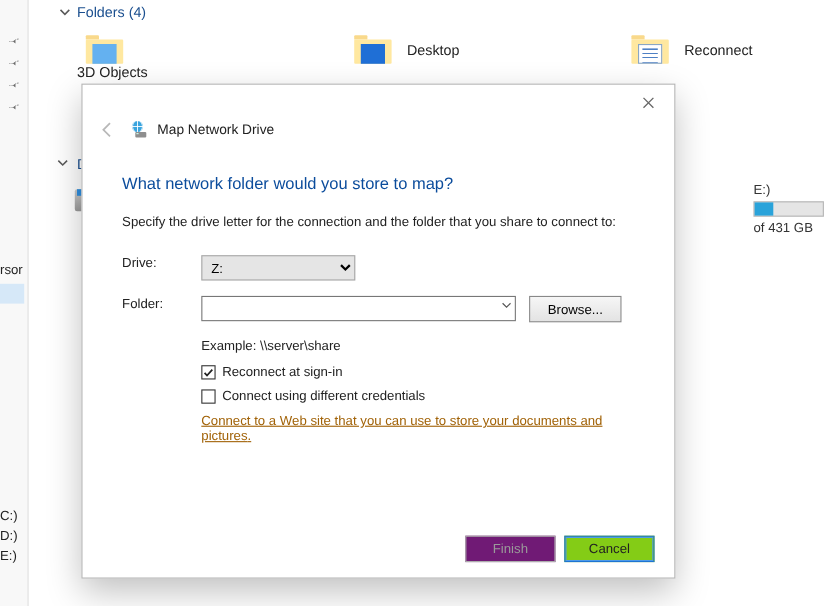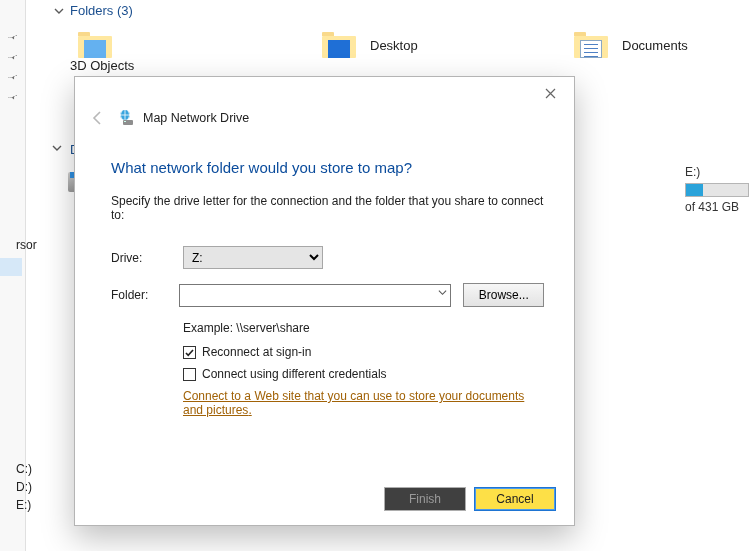--- a/index.html
+++ b/index.html
@@ -1,21 +1,21 @@
 <!DOCTYPE html>
 <html><head>
 <meta charset="utf-8">
 <style>
   * { box-sizing: border-box; }
   html, body { margin:0; padding:0; font-family: "Segoe UI", Tahoma, sans-serif; font-size:12px; color:#222; background:#fff; width:755px; height:551px; overflow:hidden; }
 
   
   .pin-strip { position:absolute; left:0; top:0; width:26px; height:551px; background:#f8f8f8; border-right:1px solid #e0e0e0; padding-top:24px; }
   .pin { width:14px; height:14px; margin:6px auto; color:#6a6a6a; display:flex; align-items:center; justify-content:center; }
-  .label-frag { position:absolute; font-size:12px; color:#222;padding-left:16px; }
+  .label-frag { position:absolute; font-size:12px; color:#222; }
 
   
   .explorer { position:absolute; left:26px; top:0; right:0; bottom:0; }
 
   .section-header { position:absolute; left:26px; top:3px; display:flex; align-items:center; color:#1b4f8f; font-size:13px; }
   .chev { width:14px; height:14px; display:flex; align-items:center; justify-content:center; color:#5a5a5a; margin-right:4px;}
 
   .folder-item { position:absolute; display:flex; align-items:center; font-size:13px; }
   .folder-icon { width:34px; height:26px; margin-right:14px; display:flex; align-items:flex-end; }
   .folder-icon .tab { width:12px; height:4px; background:#f9d98b; border-radius:1px 1px 0 0;}
@@ -29,48 +29,48 @@
   .disk-row { position:absolute; left:42px; top:172px; display:flex; align-items:center;}
   .disk-icon { width:30px; height:20px;
     background:linear-gradient(#d0d0d0,#9a9a9a); border-radius:2px; position:relative; margin-right:12px;}
   .disk-icon::before { content:""; position:absolute; top:0; left:2px; width:8px; height:6px; background:#2f8fe0;}
 
   .right-sliver { position:absolute; right:0; top:165px; width:70px; font-size:12px; color:#333;}
   .right-sliver .bar { width:64px; height:14px; background:#e5e5e5; border:1px solid #b5b5b5; margin-bottom:3px;}
   .right-sliver .bar .fill { height:100%; width:28%; background:#2aa3da;}
 
   
-  .wizard { position:absolute; left:74px; top:76px; width:501px; height:450px; background:#fff; border:1px solid #b4b4b4; box-shadow:0 12px 30px rgba(0,0,0,.25);}
+  .wizard { position:absolute; left:74px; top:76px; width:540px; height:450px; background:#fff; border:1px solid #b4b4b4; box-shadow:0 12px 30px rgba(0,0,0,.25);}
   .wizard .close { position:absolute; top:6px; right:10px; width:28px; height:20px; display:flex; align-items:center; justify-content:center; color:#666; font-size:16px;}
 
   .wizard-head { position:absolute; left:12px; top:30px; display:flex; align-items:center; }
   .back-arrow { width:22px; height:22px; display:flex; align-items:center; justify-content:center; color:#b8b8b8; margin-right:8px;}
   .globe-icon { width:18px; height:18px; margin-right:8px; }
   .wizard-head .title { font-size:12.5px; color:#222;}
 
   .wizard-body { position:absolute; left:36px; right:30px; top:82px; }
   .heading { color:#0b4c9c; font-size:15px; margin-bottom:18px;}
   .subtext { font-size:12px; margin-bottom:24px;}
 
-  .form-row { display:flex; align-items:center; margin-bottom:14px;}
+  .form-row { display:flex; align-items:flex-start; margin-bottom:14px;}
   .form-row label.lbl { width:72px; font-size:12px;}
   .drive-select { width:140px; height:23px; border:1px solid #a7a7a7; background:#e5e5e5; font-size:12px; padding:0 4px;}
   .folder-combo { width:286px; height:23px; border:1px solid #777; background:#fff; margin-right:12px; position:relative;}
   .folder-combo .arrow { position:absolute; right:3px; top:3px; font-size:10px; color:#555;}
   .browse-btn { width:84px; height:24px; border:1px solid #888; background:linear-gradient(#f6f6f6,#e3e3e3); font-size:12px;}
 
   .indent { margin-left:72px; }
   .example { font-size:12px; margin-bottom:10px;}
   .checkrow { display:flex; align-items:center; margin-bottom:8px; font-size:12px;}
   .checkbox { width:13px; height:13px; border:1px solid #333; margin-right:6px; display:flex; align-items:center; justify-content:center; font-size:11px; background:#fff;}
   .link { color:#a16207; text-decoration:underline; font-size:12px;}
 
   .wizard-footer { position:absolute; bottom:14px; right:18px; display:flex; gap:8px;}
-  .btn { width:82px; height:24px; border:1px solid #adadad; background:#fde047; font-size:12px; display:flex; align-items:center; justify-content:center;}
-  .btn.disabled { color:#9a9a9a; background:#404040;}
+  .btn { width:82px; height:24px; border:1px solid #adadad; background:#84cc16; font-size:12px; display:flex; align-items:center; justify-content:center;}
+  .btn.disabled { color:#9a9a9a; background:#701a75;}
   .btn.default { border-color:#1e74d2; box-shadow:inset 0 0 0 1px #4e9ae8;}
 </style>
 </head>
 <body>
 
 <div class="pin-strip">
   <div class="pin">
     <svg width="12" height="12" viewBox="0 0 24 24">
         <path fill="currentColor" d="M14 4l-1 6 4 4-7 1-3 5-1-1 5-3 1-7 4-4z" transform="rotate(45 12 12)"></path>
       </svg>
@@ -97,21 +97,21 @@
 <span class="label-frag" style="left:0; top:480px;">D:)</span>
 <span class="label-frag" style="left:0; top:498px;">E:)</span>
 
 <div class="explorer">
   <div class="section-header">
     <span class="chev">
       <svg width="10" height="10" viewBox="0 0 10 10">
           <path d="M1 3l4 4 4-4" stroke="#5a5a5a" stroke-width="1.4" fill="none"></path>
         </svg>
     </span>
-    <span>Folders (3)</span>
+    <span>Folders (4)</span>
   </div>
 
   <div class="folder-item" style="left:44px; top:32px;flex-direction:column;">
     <div class="folder-icon">
       <div style="position:relative;">
         <div class="tab"></div>
           <div class="body">
             <div class="inner"></div>
           </div>
       </div>
@@ -135,21 +135,21 @@
     <div class="folder-icon doc">
       <div style="position:relative;">
         <div class="tab"></div>
           <div class="body">
             <div class="inner">
               <div class="lines"></div>
             </div>
           </div>
       </div>
     </div>
-    <span>Documents</span>
+    <span>Reconnect</span>
   </div>
 
   <div style="position:absolute; left:26px; top:142px; display:flex; align-items:center;">
     <span class="drive-chev">
       <svg width="10" height="10" viewBox="0 0 10 10">
           <path d="M1 3l4 4 4-4" stroke="#5a5a5a" stroke-width="1.4" fill="none"></path>
         </svg>
     </span>
     <span style="color:#1b4f8f;font-size:13px;margin-left:4px;">D</span>
   </div>

